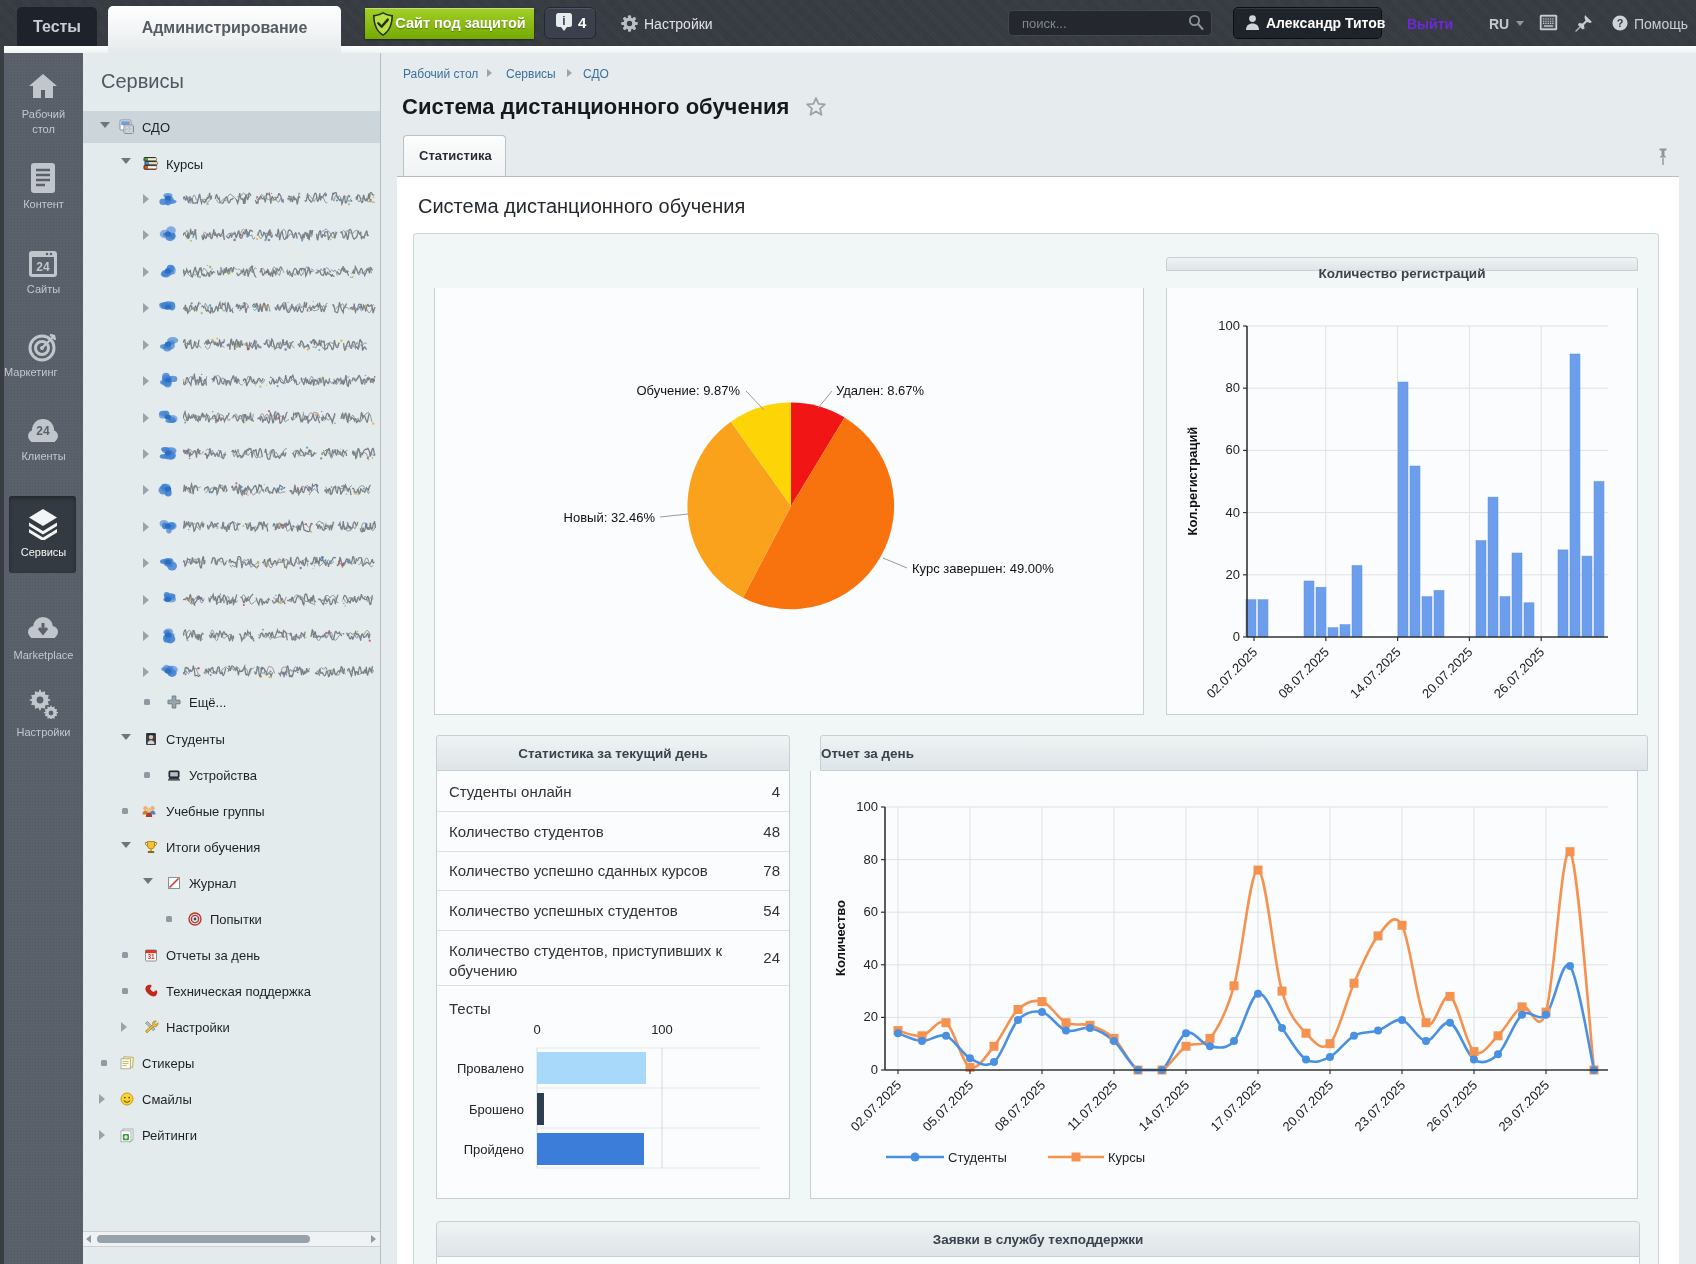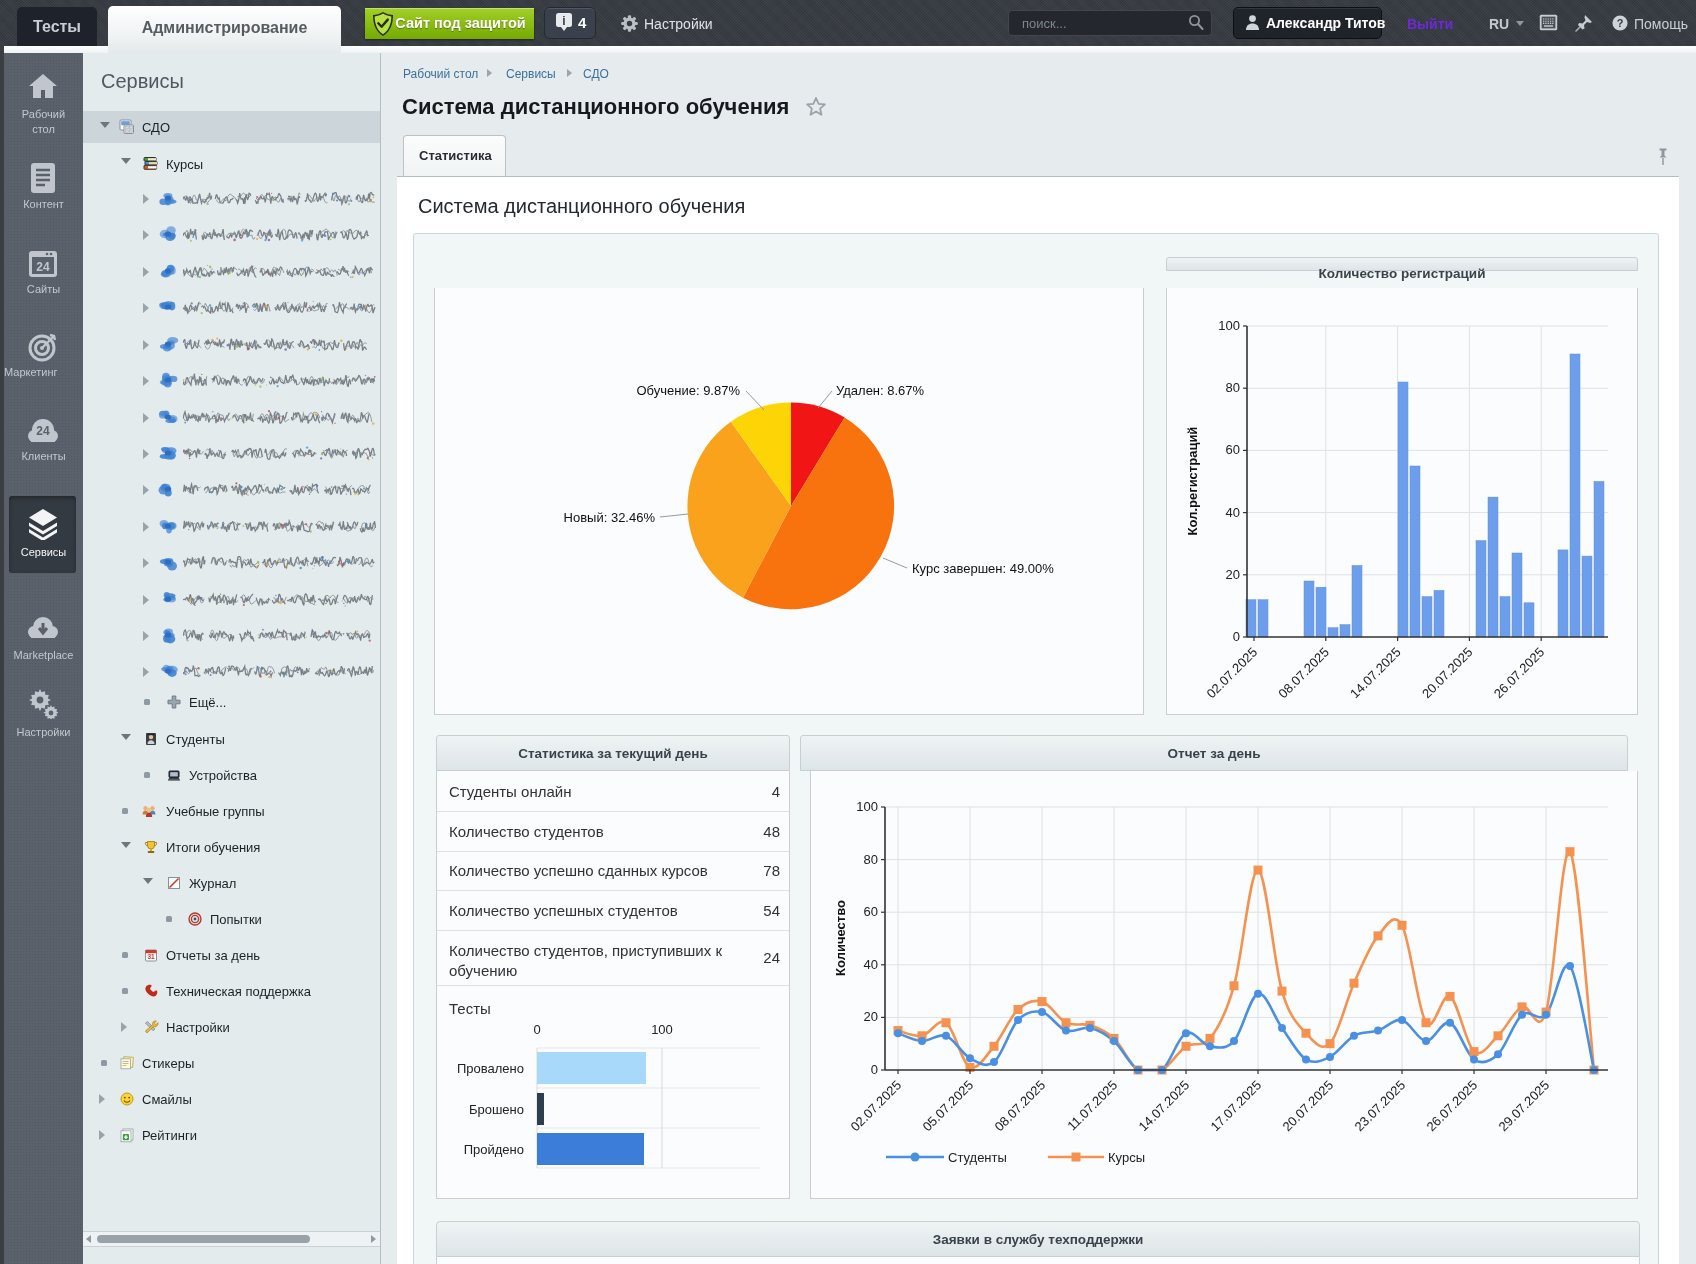--- a/index.html
+++ b/index.html
@@ -977,21 +977,21 @@
       <line x1="100" y1="148" x2="323" y2="148" stroke="#e2e7e9" stroke-width="1"></line>
       <line x1="100" y1="28" x2="100" y2="148" stroke="#d5dbde" stroke-width="1"></line>
       <line x1="225" y1="28" x2="225" y2="148" stroke="#d5dbde" stroke-width="1"></line>
       <rect x="100" y="32" width="109" height="32" fill="#a8d9fa"></rect>
       <rect x="100" y="73" width="7" height="32" fill="#2d3e50"></rect>
       <rect x="100" y="113" width="107" height="32" fill="#3b7dd8"></rect>
       <text x="87" y="53" font-size="13" fill="#222" text-anchor="end">Провалено</text>
       <text x="87" y="94" font-size="13" fill="#222" text-anchor="end">Брошено</text>
       <text x="87" y="134" font-size="13" fill="#222" text-anchor="end">Пройдено</text>
     </svg>
-    <div class="abs" style="left:800px;top:735px;width:828px;height:36px;background:linear-gradient(#eff3f4,#dee5e8);border:1px solid #c6cfd3;border-radius:3px 3px 0 0;text-align:center;line-height:36px;font-size:13.5px;font-weight:bold;color:#3a434c">Отчет за день</div>
+    <div class="abs" style="left:820px;top:735px;width:828px;height:36px;background:linear-gradient(#eff3f4,#dee5e8);border:1px solid #c6cfd3;border-radius:3px 3px 0 0;text-align:left;line-height:36px;font-size:13.5px;font-weight:bold;color:#3a434c">Отчет за день</div>
     <div class="abs" style="left:810px;top:771px;width:828px;height:428px;background:#fbfcfd;border:1px solid #c6cfd3;border-top:none"></div>
     <svg class="abs" style="left:810px;top:770px" width="828" height="429" font-family="Liberation Sans">
       <line x1="75" y1="247.4" x2="798" y2="247.4" stroke="#dde2e5" stroke-width="1"></line>
       <line x1="75" y1="194.8" x2="798" y2="194.8" stroke="#dde2e5" stroke-width="1"></line>
       <line x1="75" y1="142.2" x2="798" y2="142.2" stroke="#dde2e5" stroke-width="1"></line>
       <line x1="75" y1="89.6" x2="798" y2="89.6" stroke="#dde2e5" stroke-width="1"></line>
       <line x1="75" y1="37.0" x2="798" y2="37.0" stroke="#dde2e5" stroke-width="1"></line>
       <line x1="88" y1="37" x2="88" y2="300" stroke="#dde2e5" stroke-width="1"></line>
       <line x1="160" y1="37" x2="160" y2="300" stroke="#dde2e5" stroke-width="1"></line>
       <line x1="232" y1="37" x2="232" y2="300" stroke="#dde2e5" stroke-width="1"></line>

